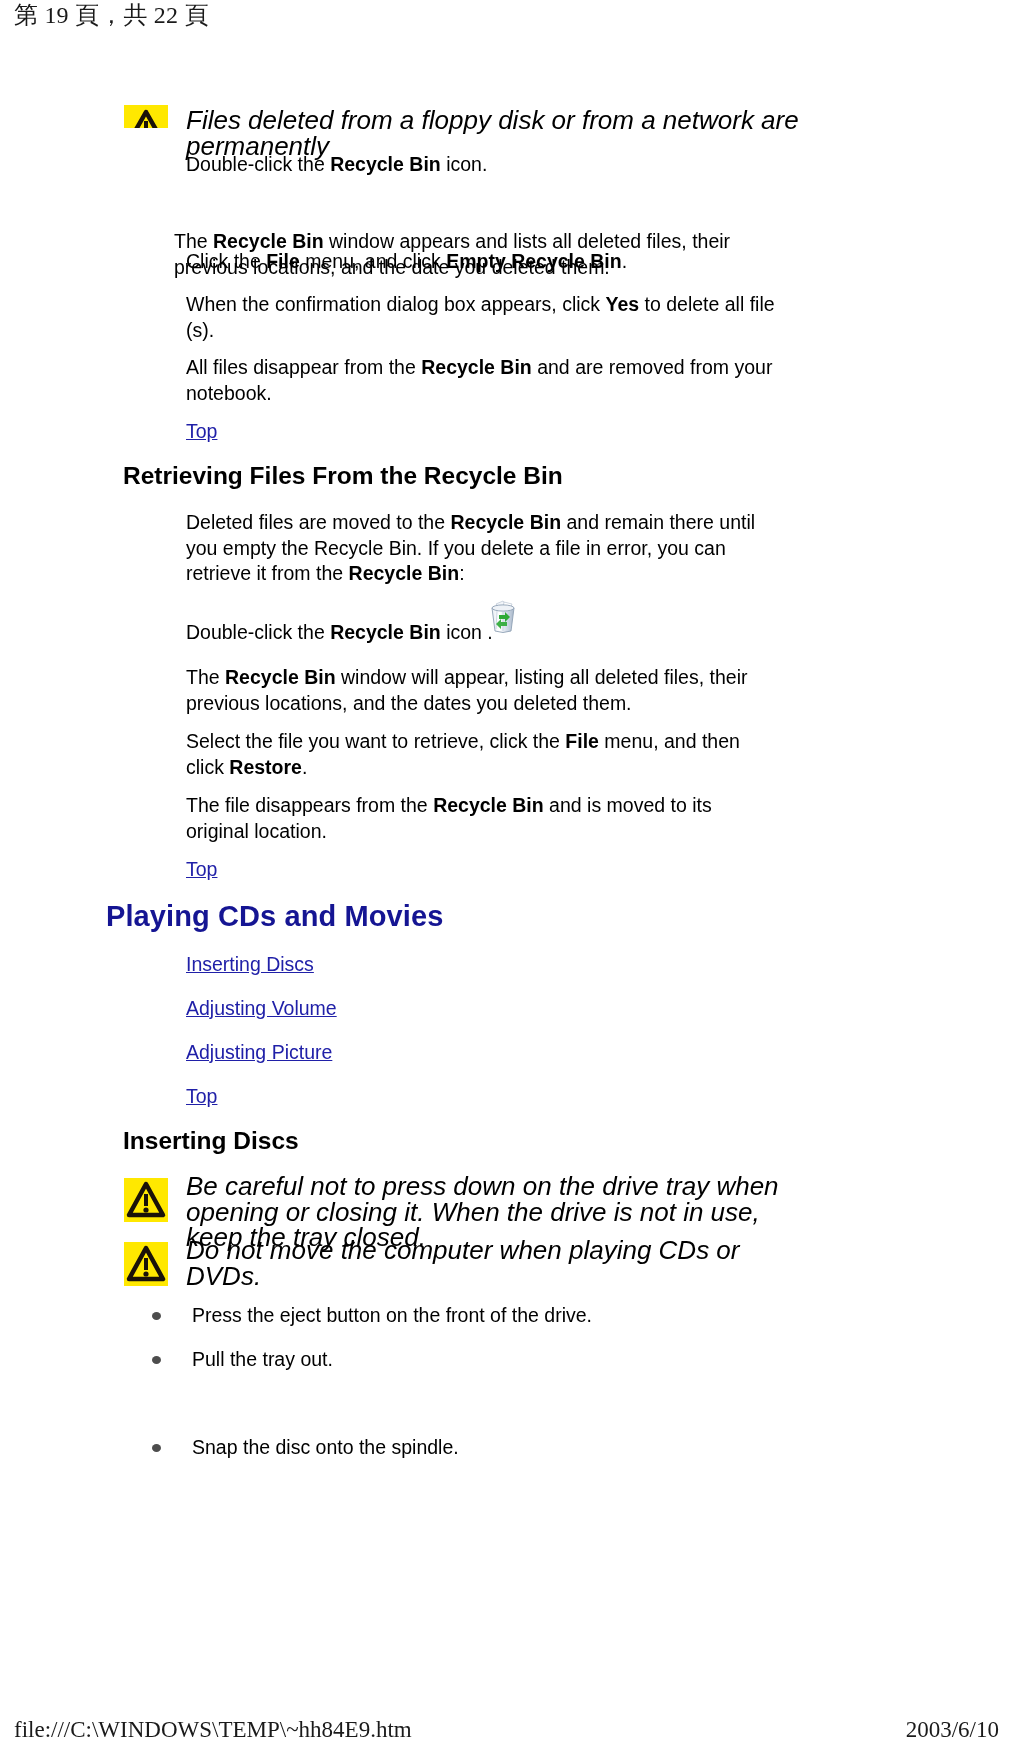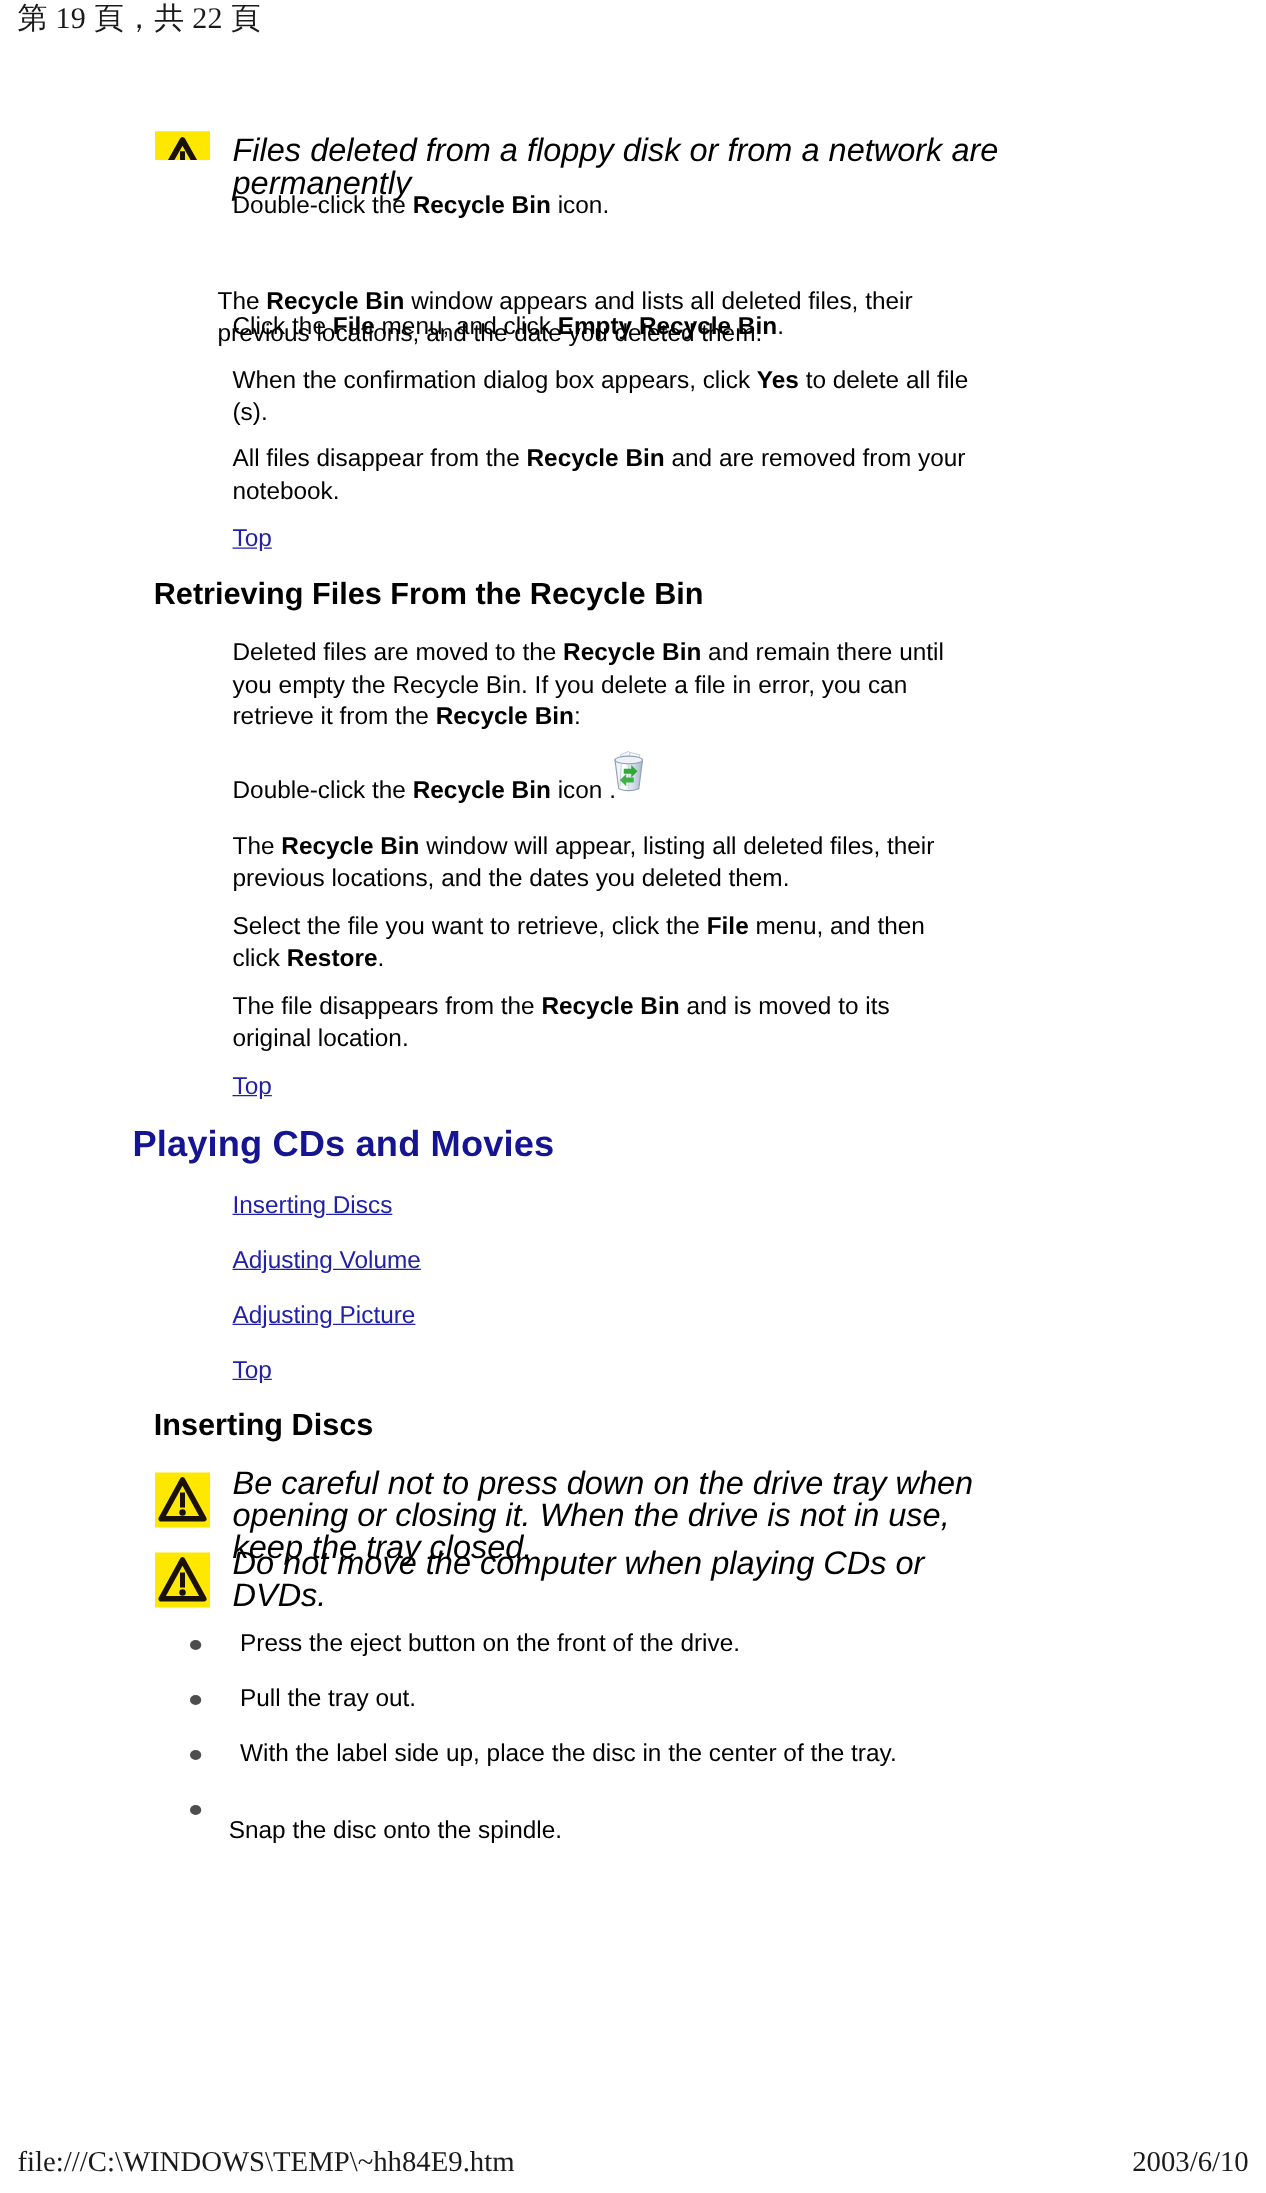--- a/index.html
+++ b/index.html
@@ -298,25 +298,21 @@
   <div class="blk note-text" style="left:186px; top:1238px; width:620px;">Do not move the computer when playing CDs or DVDs.</div>
 
   <div class="bullet-row" style="left:152px; top:1303px;">
     <span class="bullet-dot"></span>
     <span class="bullet-label">Press the eject button on the front of the drive.</span>
   </div>
   <div class="bullet-row" style="left:152px; top:1347px;">
     <span class="bullet-dot"></span>
     <span class="bullet-label">Pull the tray out.</span>
   </div>
-  <div class="bullet-row" style="left:152px; top:1391px;">
-    <span class="bullet-dot"></span>
-    <span class="bullet-label">With the label side up, place the disc in the center of the tray.</span>
-  </div>
-  <div class="bullet-row" style="left:152px; top:1435px;flex-direction:column;">
+  <div class="bullet-row" style="left:152px; top:1435px;">
     <span class="bullet-dot"></span>
     <span class="bullet-label">Snap the disc onto the spindle.</span>
   </div>
 
 </div>
 
 <div class="page-footer">
   <div class="ftr-left">file:///C:\WINDOWS\TEMP\~hh84E9.htm</div>
   <div class="ftr-right">2003/6/10</div>
 </div>

